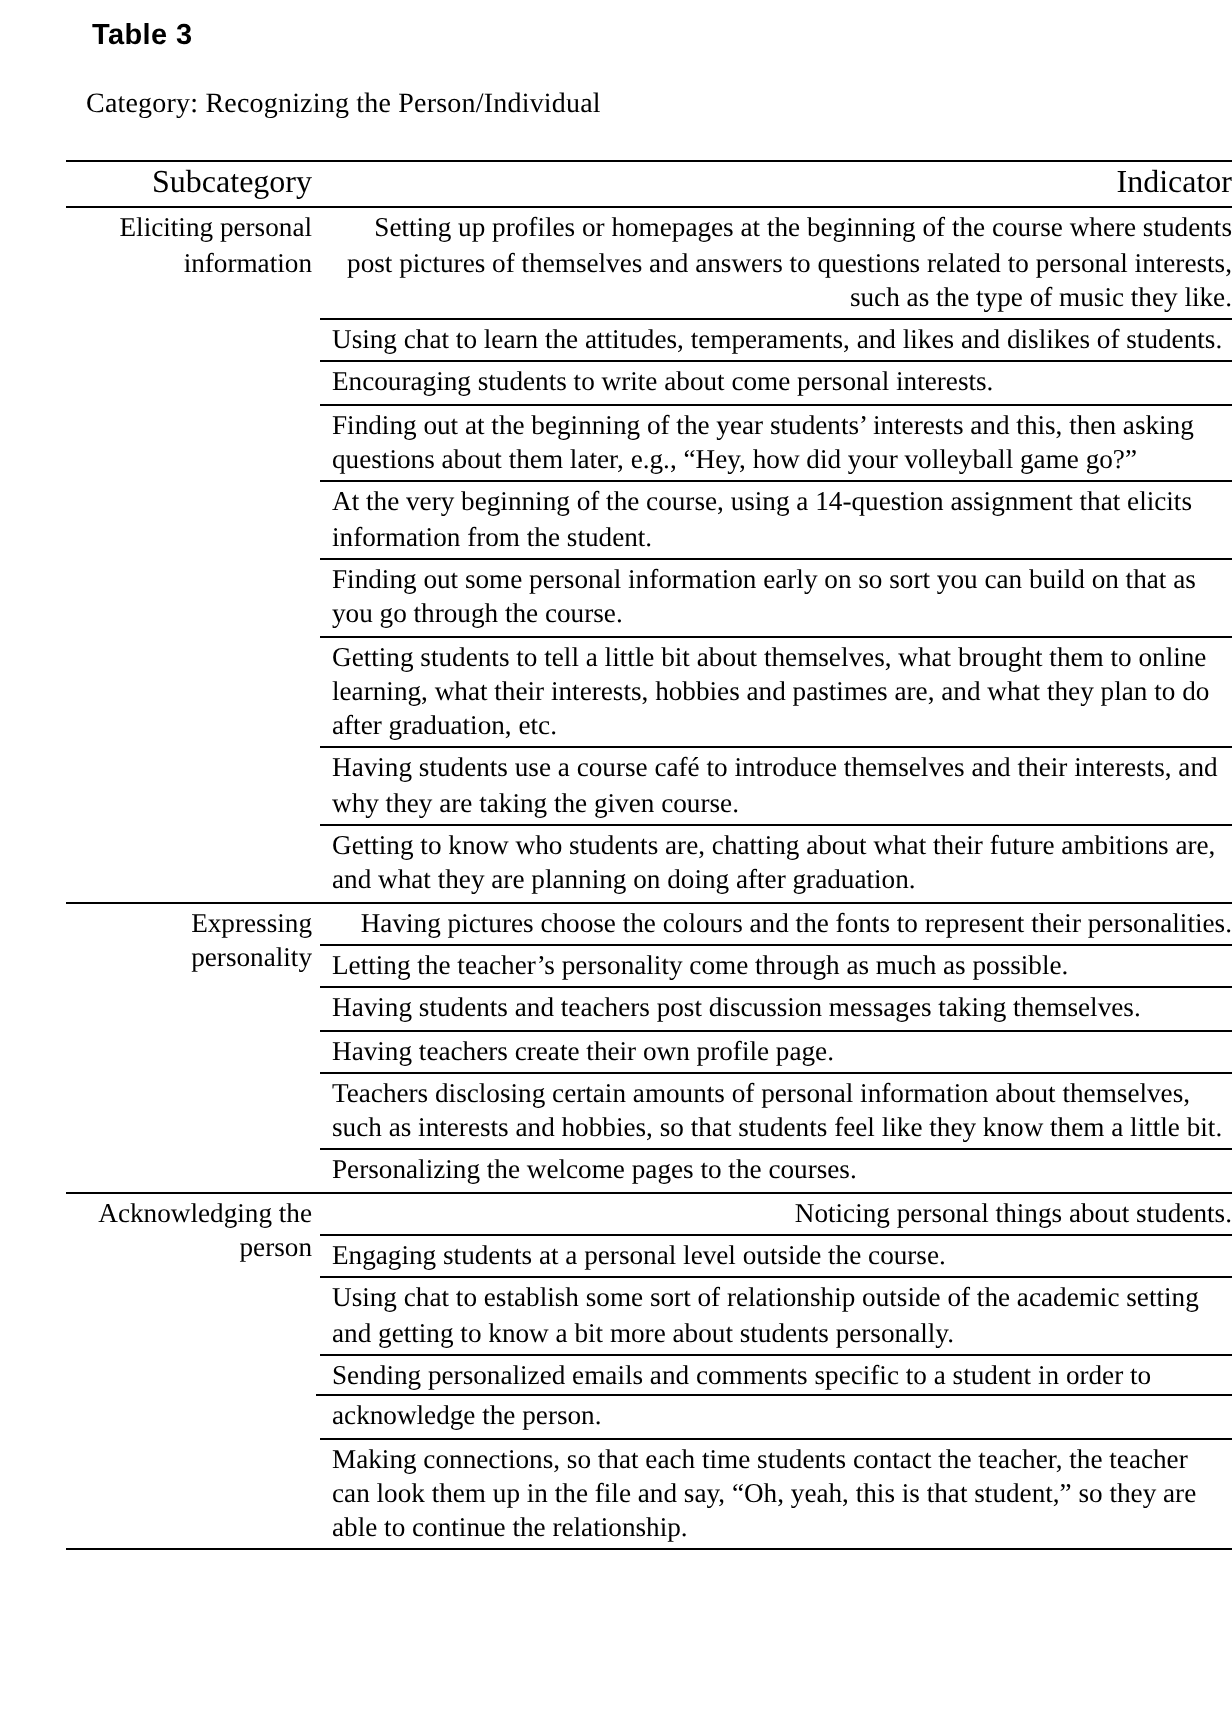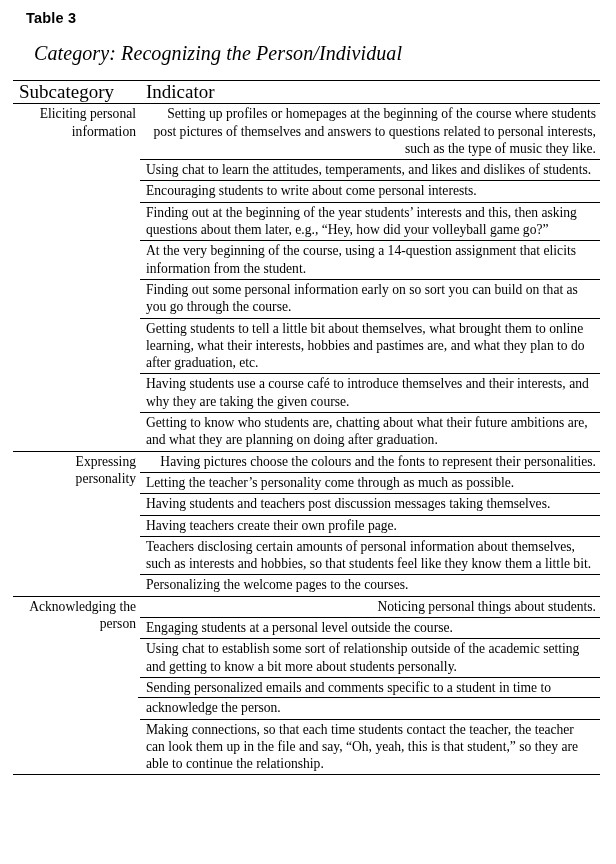--- a/index.html
+++ b/index.html
@@ -15,40 +15,40 @@
     font-family: "Liberation Serif", "DejaVu Serif", serif;
     color: #000000;
     -webkit-font-smoothing: antialiased;
   }
   .page {
     position: relative;
     width: 560px;
     height: 864px;
     box-sizing: border-box;
     padding: 0;
+    margin-left: 20px;
   }
 
   
   .table-label {
     position: absolute;
     left: 26px;
     top: 9px;
     font-family: "Liberation Sans", "DejaVu Sans", sans-serif;
     font-weight: bold;
     font-size: 14.5px;
     letter-spacing: 0.2px;
     line-height: 18px;
   }
   .category-line {
     position: absolute;
-    left: 34px;
+    left: 23px;
     top: 44px;
     font-family: "Liberation Serif", "DejaVu Serif", serif;
-    font-style: italic;
-    font-size: 20px;
+    font-size: 14px;
     line-height: 18px;
     letter-spacing: 0.1px;
   }
 
   
   .tbl-wrap {
     position: absolute;
     left: 13px;
     top: 80px;
     width: 587px;
@@ -65,24 +65,24 @@
 
   table.t3 td, table.t3 th {
     vertical-align: top;
     padding: 1px 4px 2px 6px;
     font-weight: normal;
     text-align: left;
   }
 
   
   tr.hdr th {
-    text-align: left;
+    text-align: right;
     padding-top: 2px;
     padding-bottom: 3px;
-    font-size: 19px;
+    font-size: 16px;
   }
   
   .rule-top    { border-top: 1.4px solid #000; }
   .rule-under  { border-bottom: 1.4px solid #000; }
   .rule-bottom { border-bottom: 1.6px solid #000; }
 
   
   tr.group-start > td { border-top: 1.3px solid #000; text-align: right; }
   
   tr.sub-row > td.ind { border-top: 1.1px solid #000; }
@@ -177,21 +177,21 @@
           <td class="ind">Noticing personal things about students.</td>
         </tr>
         <tr class="sub-row">
           <td class="ind">Engaging students at a personal level outside the course.</td>
         </tr>
         <tr class="sub-row">
           <td class="ind">Using chat to establish some sort of relationship outside of the academic setting and getting to know a bit more about students personally.</td>
         </tr>
         <tr class="sub-row">
           <td class="ind">
-            <span>Sending personalized emails and comments specific to a student in time to</span>
+            <span>Sending personalized emails and comments specific to a student in order to</span>
             <span class="artifact-rule"></span>
             <span>acknowledge the person.</span>
           </td>
         </tr>
         <tr class="sub-row">
           <td class="ind rule-bottom">Making connections, so that each time students contact the teacher, the teacher can look them up in the file and say, “Oh, yeah, this is that student,” so they are able to continue the relationship.</td>
         </tr>
 
       </tbody>
     </table>

